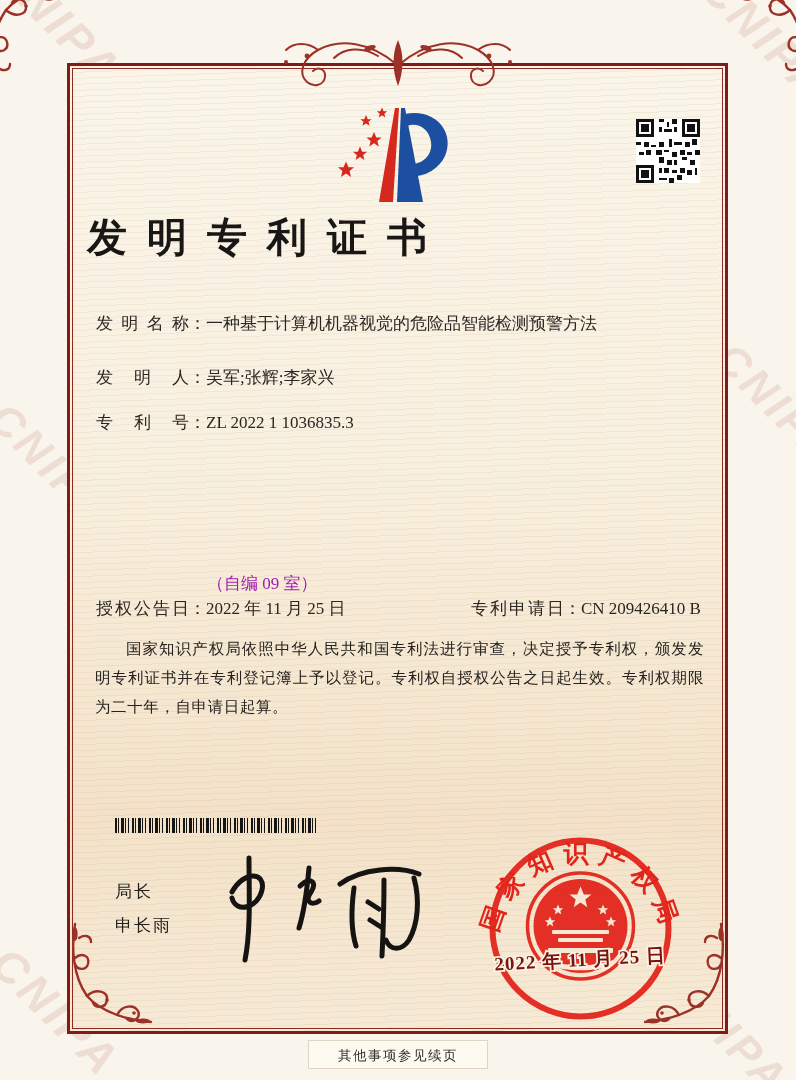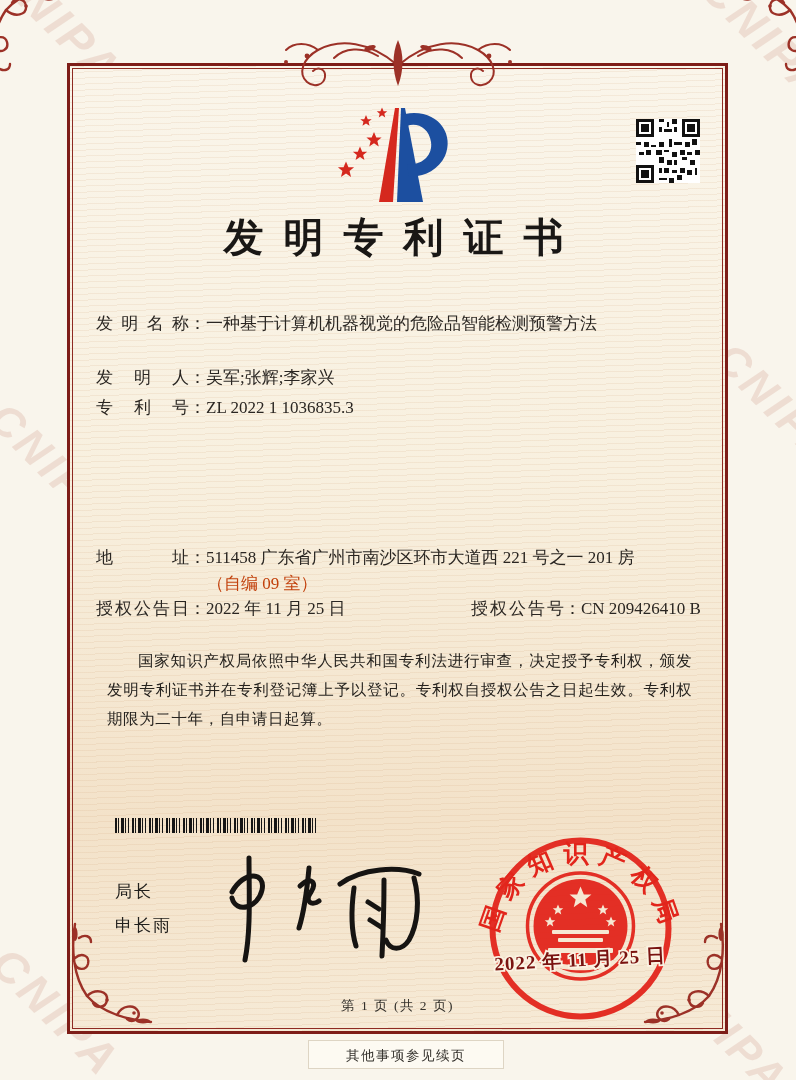--- a/index.html
+++ b/index.html
@@ -43,49 +43,48 @@
   
   .cert-no{
     position:absolute;left:96px;top:116px;
     font-size:17px;letter-spacing:2.5px;color:#33302b;
   }
   .logo{position:absolute;left:333px;top:104px;width:130px;height:102px;}
   .qr{position:absolute;left:636px;top:119px;width:64px;height:64px;}
 
   .title{
     position:absolute;left:67px;top:210px;width:653px;
-    text-align:center;
     font-size:40px;font-weight:700;
     letter-spacing:0.50em;text-indent:0.50em;
     color:#191715;
   }
 
   
   .field{
     position:absolute;left:96px;width:612px;
     font-size:17px;line-height:24px;color:#2a2622;
     white-space:nowrap;
   }
   .flabel{
     display:inline-block;width:93px;
     text-align:justify;text-align-last:justify;
     vertical-align:top;
   }
   .fcolon{display:inline-block;vertical-align:top;}
   .fvalue{display:inline-block;vertical-align:top;white-space:normal;}
-  .f-addr2{position:absolute;left:207px;top:572px;font-size:17px;color:#c2410c;}
+  .f-addr2{position:absolute;left:207px;top:572px;font-size:17px;color:#a21caf;}
   .gval1{display:inline-block;width:265px;vertical-align:top;}
 
   
   .bodytext{
     position:absolute;left:95px;top:634px;width:609px;
     font-size:15.5px;line-height:29px;letter-spacing:0.6px;
     text-align:justify;color:#26231f;
   }
-  .bodytext p{margin:12px;text-indent:2em;}
+  .bodytext p{margin:0;text-indent:2em;}
 
   
   .barcode{
     position:absolute;left:115px;top:818px;width:201px;height:15px;
     background:repeating-linear-gradient(90deg,
       #151515 0 2px,transparent 2px 3px,
       #151515 3px 4px,transparent 4px 6px,
       #151515 6px 9px,transparent 9px 10px,
       #151515 10px 11px,transparent 11px 13px,
       #151515 13px 14px,transparent 14px 17px);
@@ -106,21 +105,21 @@
 
   
   .seal{position:absolute;left:478px;top:826px;width:205px;height:205px;z-index:5;}
 
   
   .page-info{
     position:absolute;left:67px;top:997px;width:661px;
     text-align:center;font-size:13.5px;letter-spacing:1.5px;color:#33302b;
   }
   .footer-note{
-    position:absolute;left:308px;top:1040px;width:196px;height:29px;
+    position:absolute;left:308px;top:1040px;width:180px;height:29px;
     line-height:29px;text-align:center;
     font-size:13.5px;letter-spacing:1.5px;color:#33302b;
     background:#fdfaf2;border:1px solid #ded5c4;
     box-sizing:border-box;
   }
 
   .ornament{position:absolute;pointer-events:none;}
 </style>
 </head>
 <body>
@@ -226,30 +225,27 @@
   </svg>
 
   <div class="title">发明专利证书</div>
 
   <div class="field" style="top:312px">
     <span class="flabel">发明名称</span><span class="fcolon">：</span><span class="fvalue" style="width:495px">一种基于计算机机器视觉的危险品智能检测预警方法</span>
   </div>
   <div class="field" style="top:366px">
     <span class="flabel">发明人</span><span class="fcolon">：</span><span class="fvalue">吴军;张辉;李家兴</span>
   </div>
-  <div class="field" style="top:396px">
+  <div class="field" style="top:411px">
     <span class="flabel">专利号</span><span class="fcolon">：</span><span class="fvalue">ZL 2022 1 1036835.3</span>
   </div>
-  <div class="field" style="top:546px">
-    <span class="flabel">地址</span><span class="fcolon">：</span><span class="fvalue" style="width:495px">511458 广东省广州市南沙区环市大道西 221 号之一 201 房</span>
-  </div>
   <div class="f-addr2">（自编 09 室）</div>
 
   <div class="field" style="top:597px">
-    <span class="flabel">授权公告日</span><span class="fcolon">：</span><span class="gval1">2022 年 11 月 25 日</span><span class="flabel">授权公告号</span><span class="fcolon">：</span><span>CN 209426410 B</span>
+    <span class="flabel">授权公告日</span><span class="fcolon">：</span><span class="gval1">2022 年 11 月 25 日</span><span class="flabel">专利申请日</span><span class="fcolon">：</span><span>CN 209426410 B</span>
   </div>
 
   <div class="bodytext">
     <p>国家知识产权局依照中华人民共和国专利法进行审查，决定授予专利权，颁发发明专利证书并在专利登记簿上予以登记。专利权自授权公告之日起生效。专利权期限为二十年，自申请日起算。</p>
   </div>
 
   <div class="barcode"></div>
 
   <div class="signer-title">局长</div>
   <div class="signer-name">申长雨</div>
@@ -288,16 +284,15 @@
         <use href="#sstar" transform="translate(133,96) scale(0.55)"></use>
         <rect x="74" y="104" width="57" height="4" rx="1"></rect>
         <rect x="80" y="112" width="45" height="4" rx="1"></rect>
         <rect x="70" y="122" width="65" height="5" rx="1"></rect>
         <path d="M70,134 C86,141 119,141 135,134 L135,139 C119,146 86,146 70,139 Z"></path>
       </g>
     </g>
     <text x="102.5" y="140" text-anchor="middle" font-size="19" font-weight="700" fill="#7a1310" stroke="#fbf2e2" stroke-width="3.5" paint-order="stroke" letter-spacing="1" transform="rotate(-3 102.5 140)" font-family="Liberation Serif, serif">2022 年 11 月 25 日</text>
   </svg>
 
-  <div class="page-info">第 1 页 (共 2 页)</div>
   <div class="footer-note">其他事项参见续页</div>
 
 </div>
 
 </body></html>

